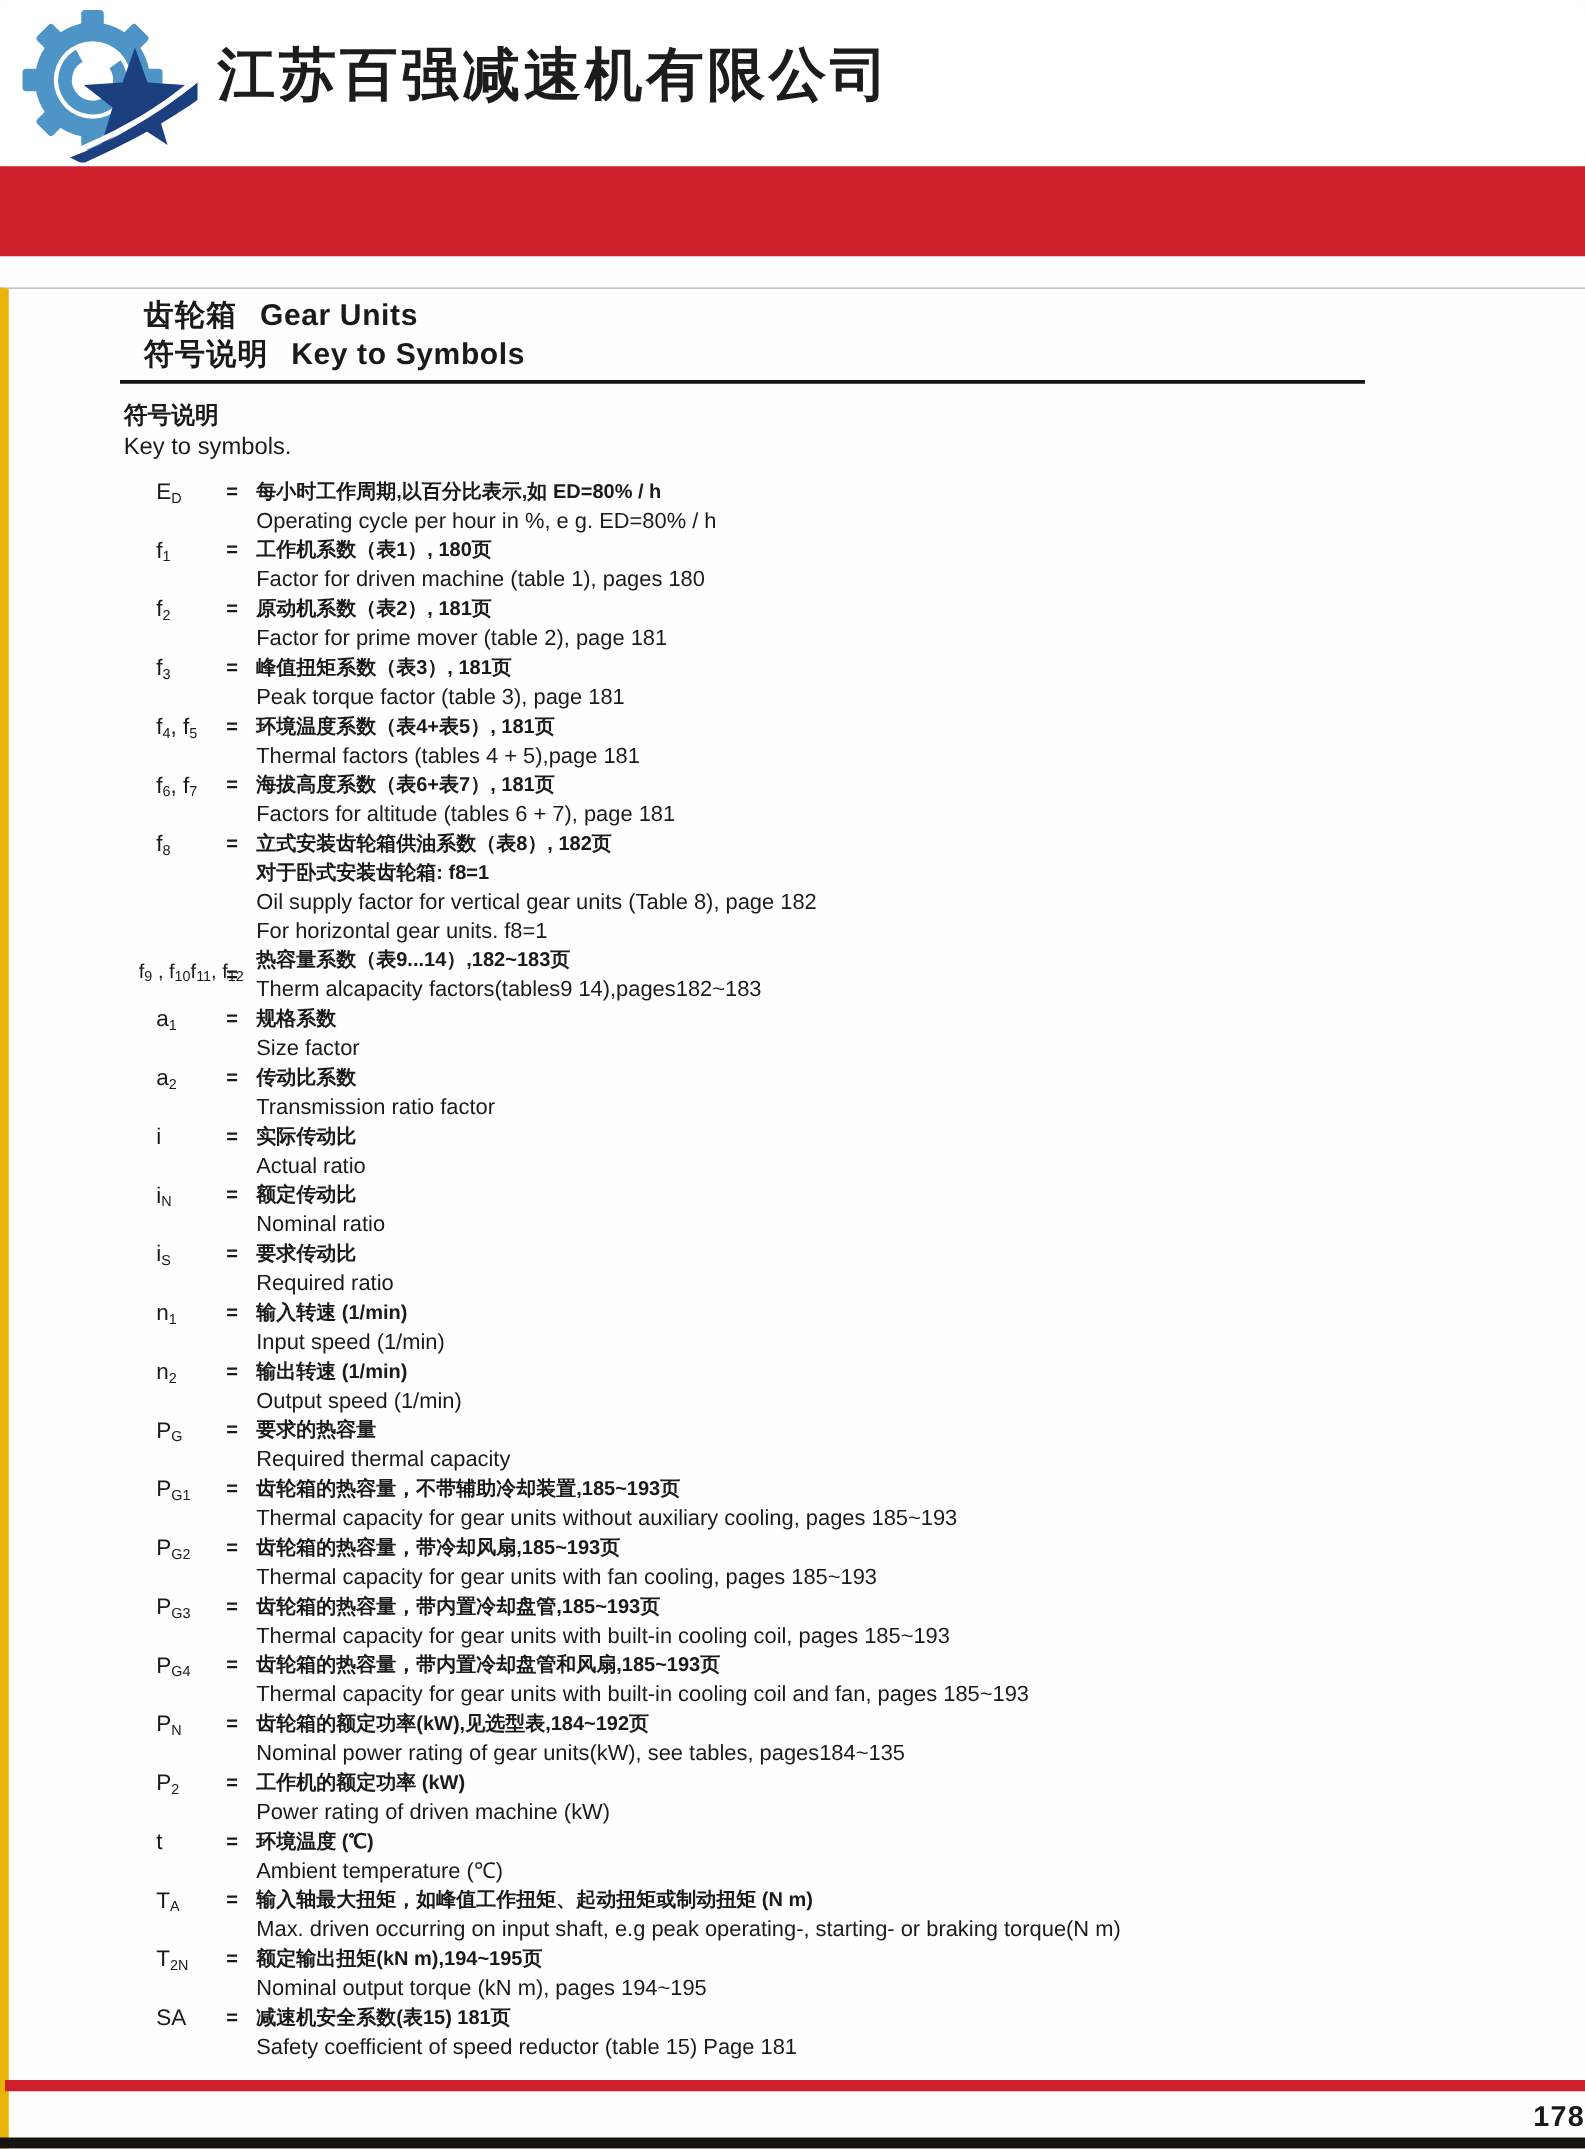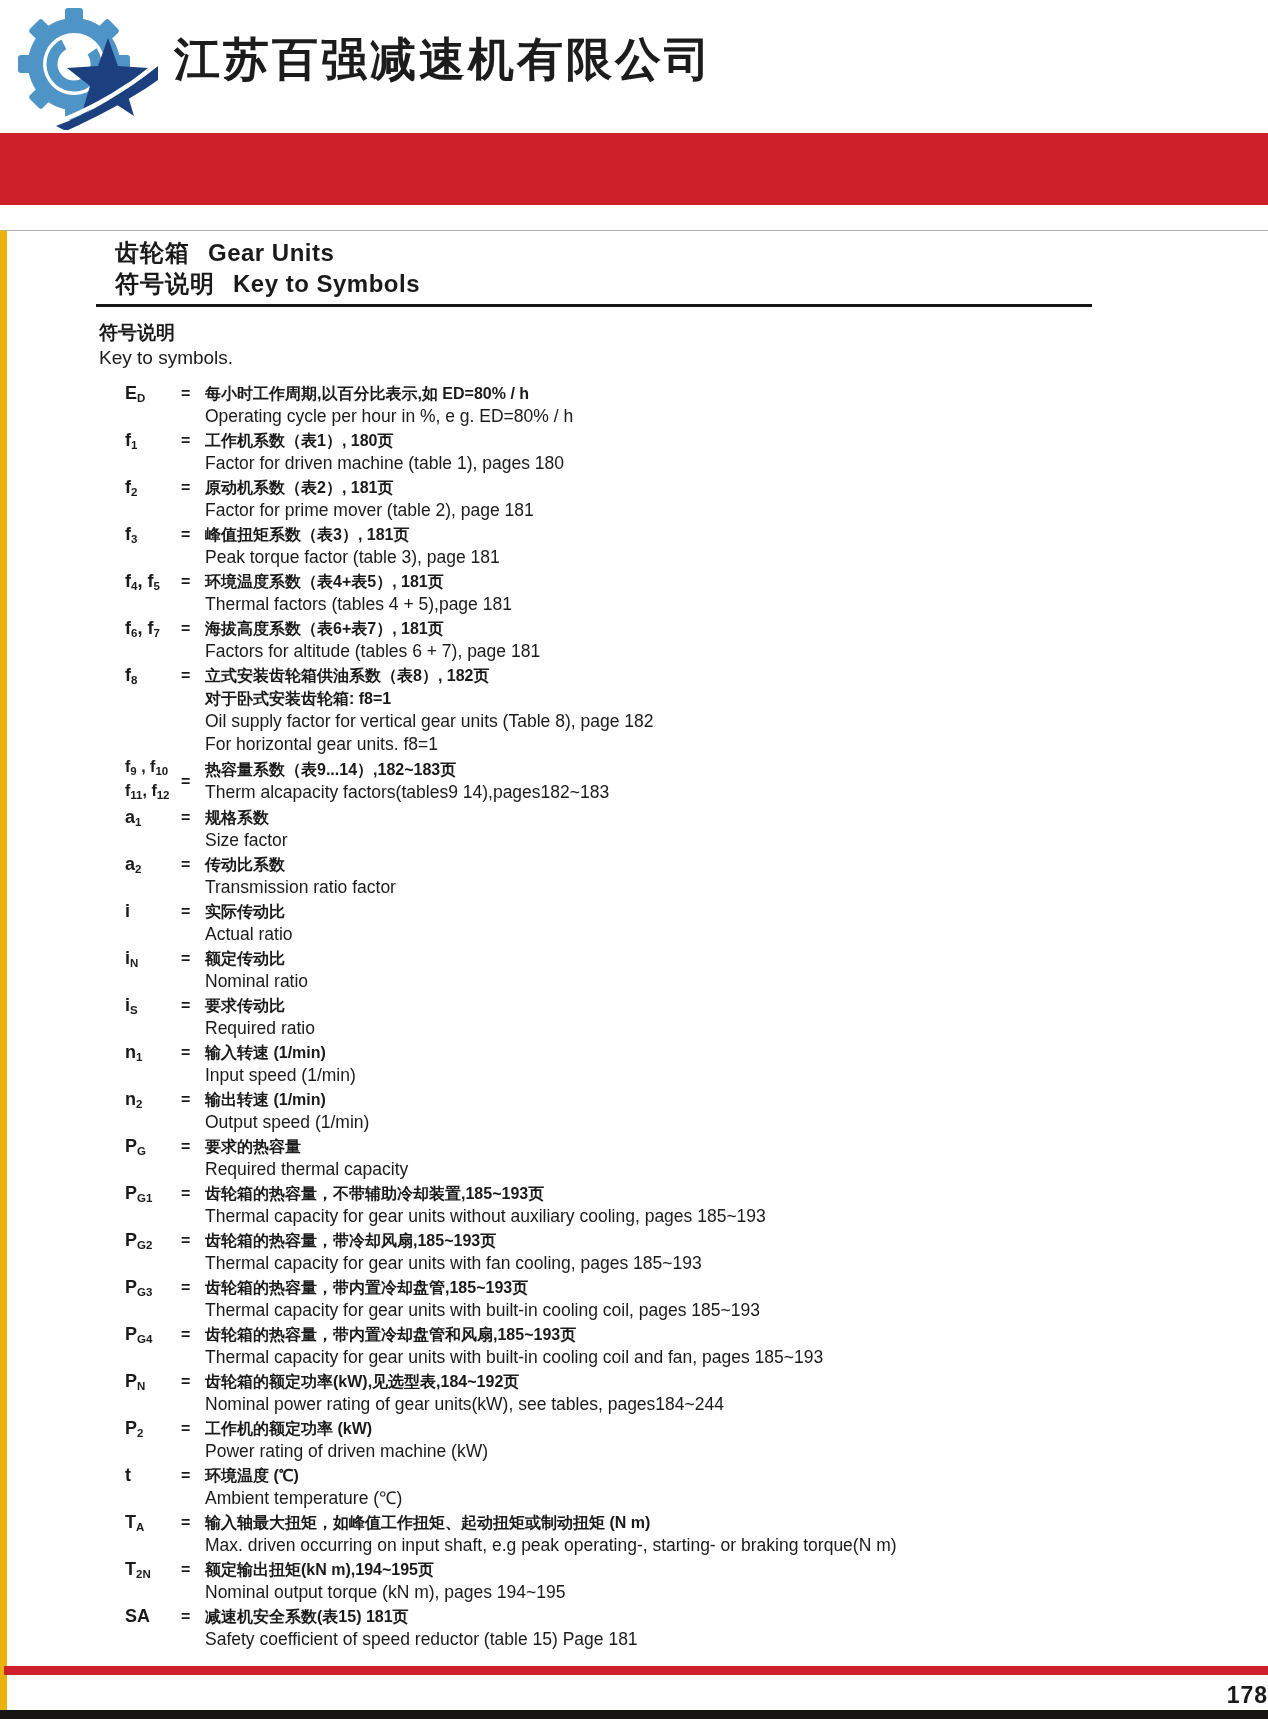--- a/index.html
+++ b/index.html
@@ -59,32 +59,32 @@
   .symbols-list{margin-top:12px;}
   .entry{
     display:grid;
     grid-template-columns:56px 24px 1fr;
     padding-left:118px;
     margin-bottom:1px;
   }
   .sym-col{white-space:nowrap;}
   .sym{
     font-size:18px;
-    font-weight:700;
+    font-weight:400;
     line-height:23px;
   }
   .sym sub{font-size:11.5px;vertical-align:-3px;}
   .eq{font-size:16px;font-weight:700;line-height:23px;}
   .txt{padding-right:20px;}
   .ln{line-height:23px;font-size:17.5px;}
   .ln.cn{font-weight:700;font-size:16px;}
   .ln.en{font-weight:400;}
   
   .entry.stacked{align-items:center;}
-  .entry.stacked .sym-col{display:flex;flex-direction:column;justify-content:center;}
+  .entry.stacked .sym-col{display:flex;flex-direction:row;justify-content:center;}
   .entry.stacked .sym{font-size:16px;line-height:20px;}
   .entry.stacked .eq{align-self:center;}
   
   .footer-red-line{height:9px;background:#CE202A;margin-top:15px;width:1268px;margin-left:-3px;}
   .footer-area{height:63px;padding:7px 0 0 71px;box-sizing:border-box;text-align:right;}
   .page-number{font-size:23px;font-weight:700;letter-spacing:1px;}
   .bottom-bar{position:absolute;bottom:0;left:0;width:100%;height:9px;background:#171512;}
 </style>
 </head>
 <body>
@@ -344,21 +344,21 @@
             <div class="ln en">Thermal capacity for gear units with built-in cooling coil and fan, pages 185~193</div>
           </div>
         </div>
         <div class="entry">
           <div class="sym-col">
             <div class="sym">P<sub>N</sub></div>
           </div>
           <div class="eq">=</div>
           <div class="txt">
             <div class="ln cn">齿轮箱的额定功率(kW),见选型表,184~192页</div>
-            <div class="ln en">Nominal power rating of gear units(kW), see  tables, pages184~244</div>
+            <div class="ln en">Nominal power rating of gear units(kW), see  tables, pages184~135</div>
           </div>
         </div>
         <div class="entry">
           <div class="sym-col">
             <div class="sym">P<sub>2</sub></div>
           </div>
           <div class="eq">=</div>
           <div class="txt">
             <div class="ln cn">工作机的额定功率 (kW)</div>
             <div class="ln en">Power rating of driven machine (kW)</div>

